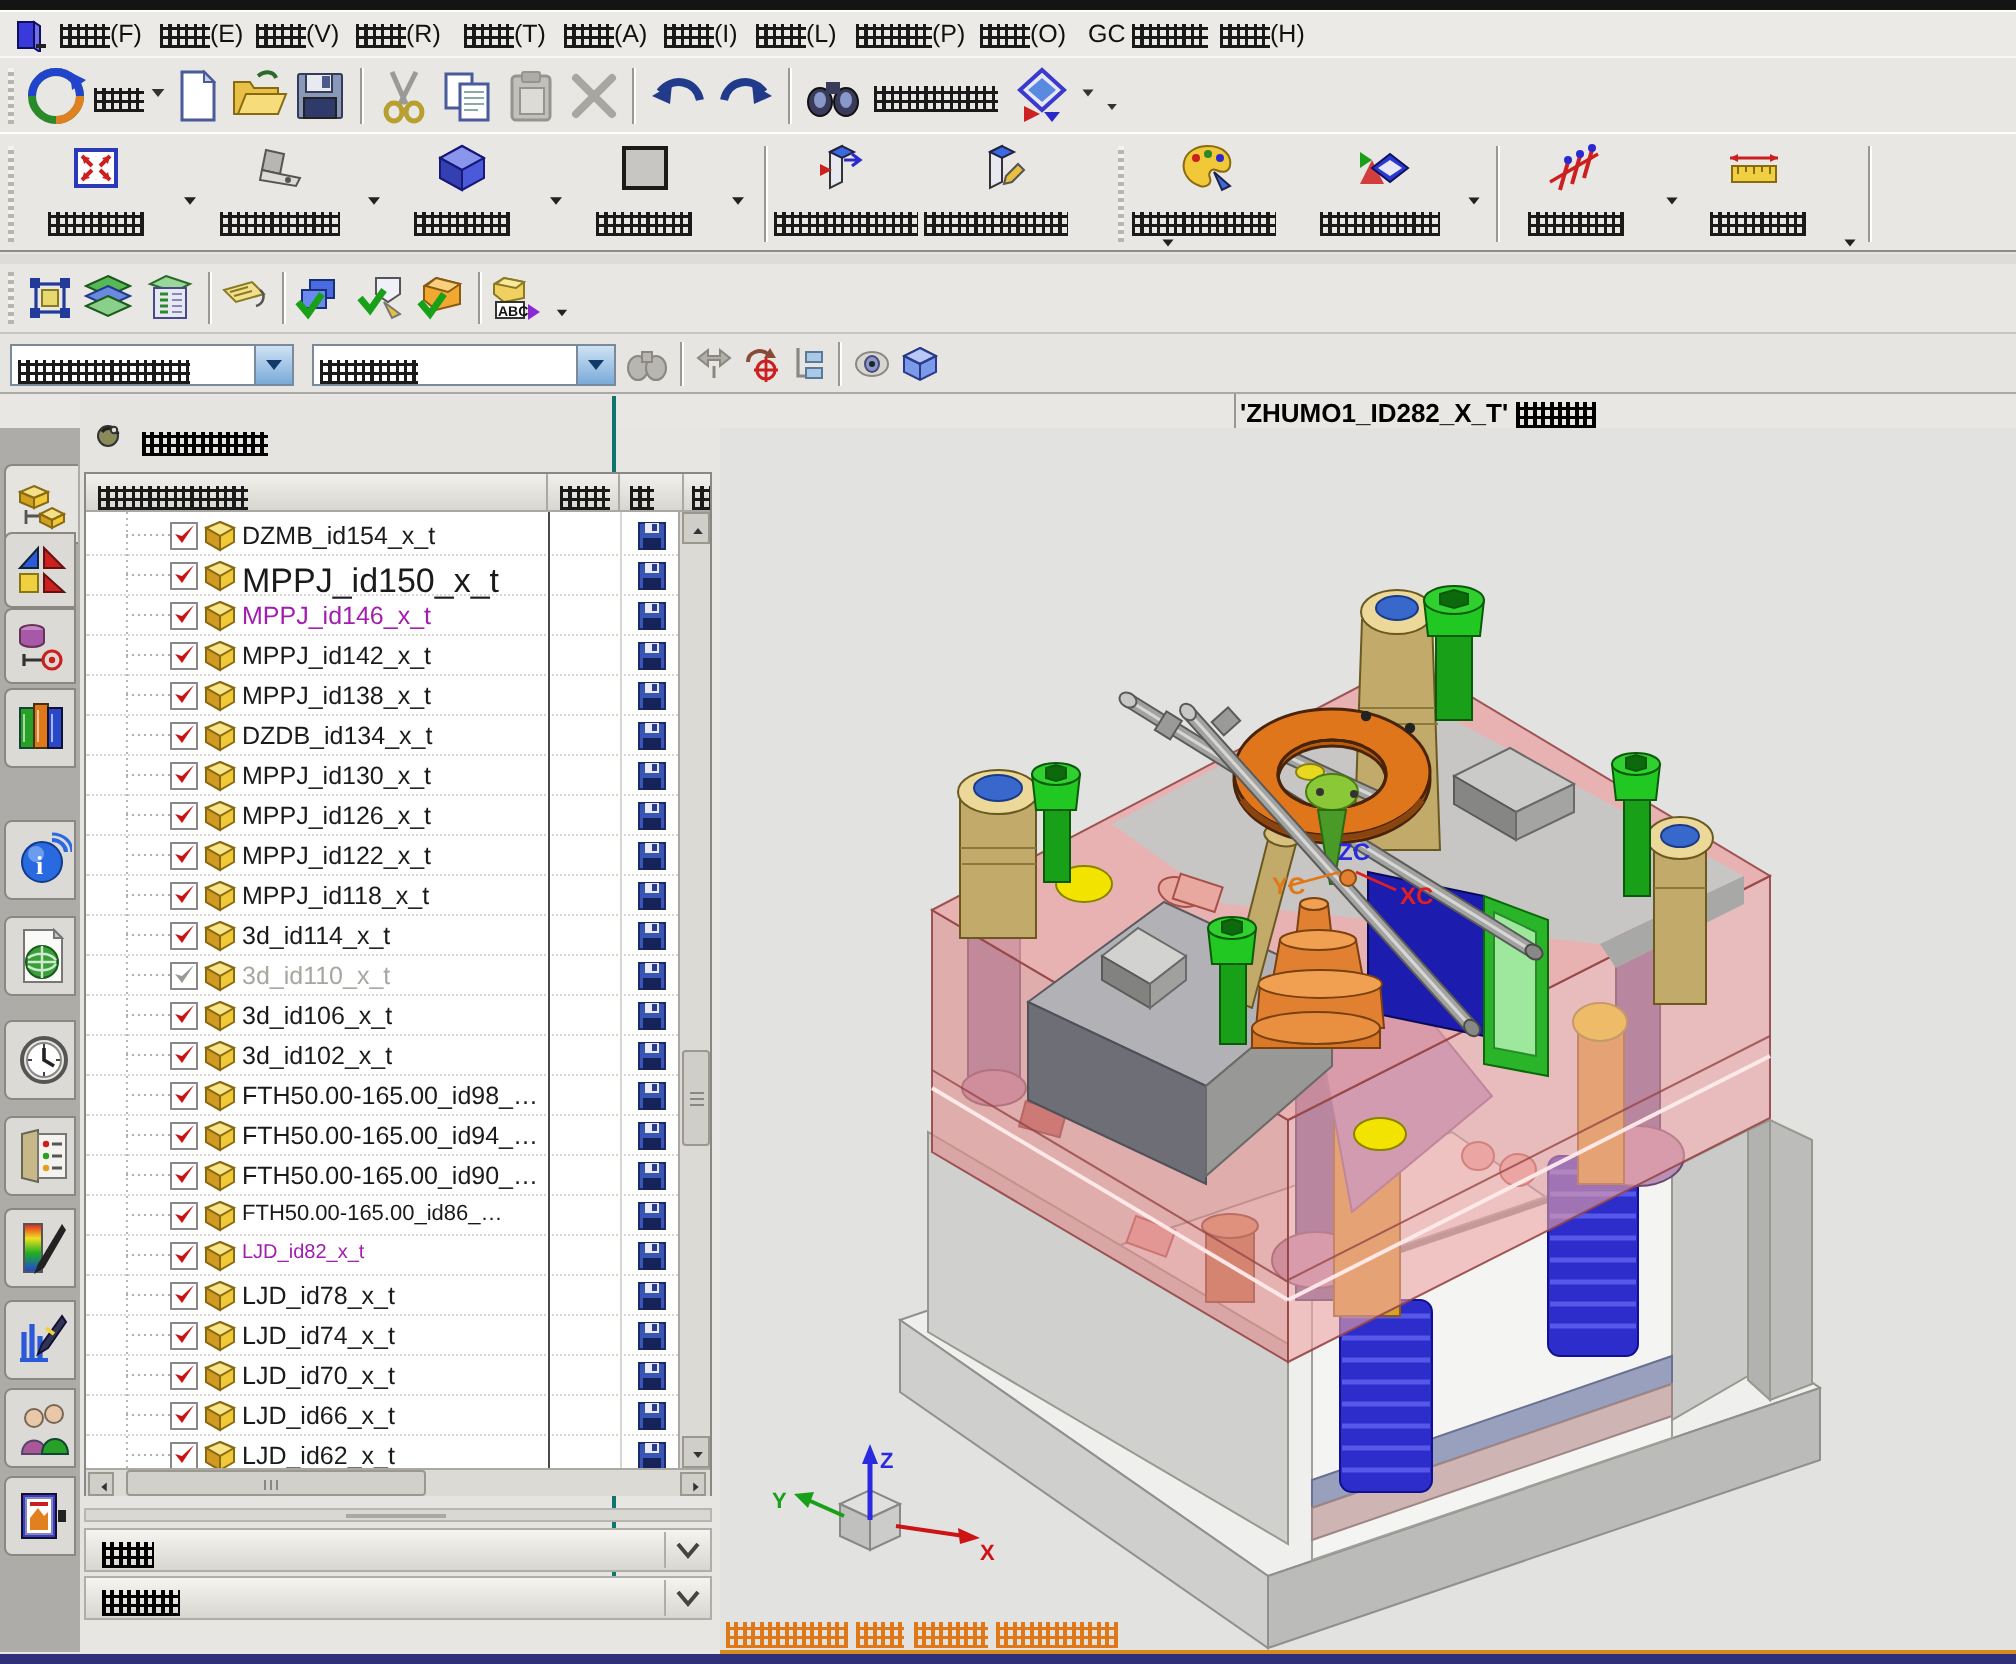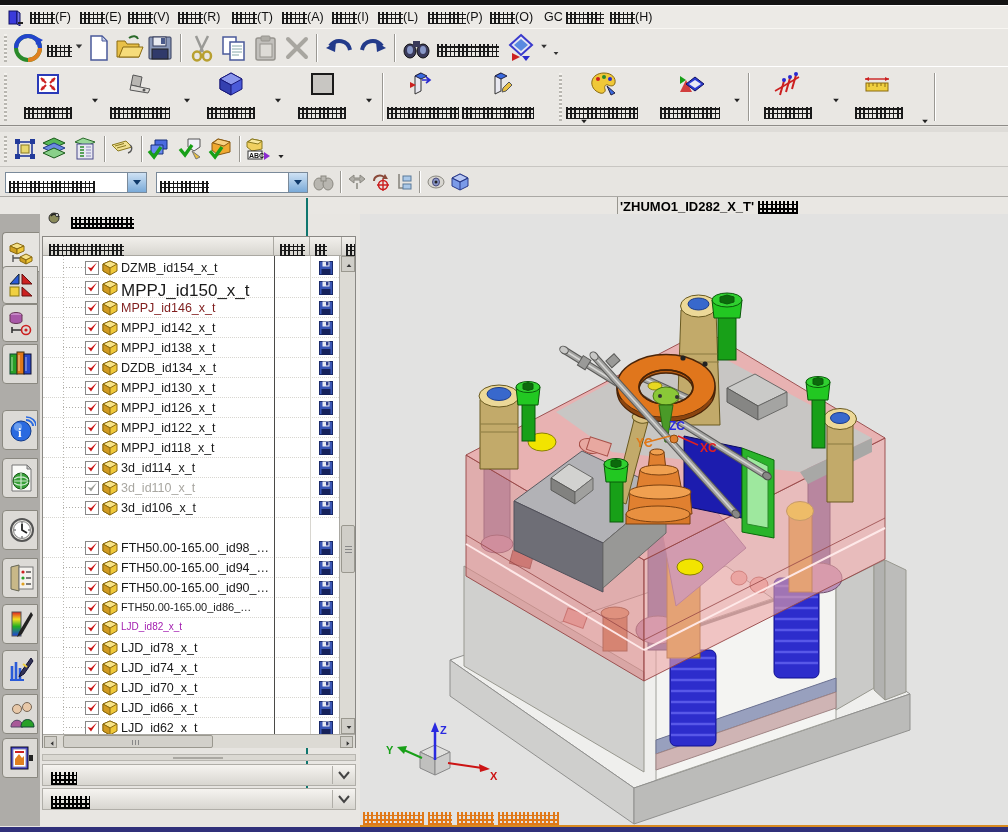--- a/index.html
+++ b/index.html
@@ -502,21 +502,21 @@
           <div class="abs" style="left:20px;top:9px;width:22px;height:1px;background:repeating-linear-gradient(90deg,#b0aea8 0 1px,transparent 1px 3px)"></div>
           <svg class="abs" style="left:42px;top:3px" width="14" height="14" viewBox="0 0 14 14">
             <rect x="0.5" y="0.5" width="13" height="13" fill="#fff" stroke="#888"></rect>
             <path d="M2.5 6 L6 10.5 L12 1.5 L6 7 Z" fill="#cc1414"></path>
           </svg>
           <svg class="abs" style="left:59px;top:2px" width="17" height="16" viewBox="0 0 17 16">
             <path d="M8 1 L15 4 L15 11 L8 15 L1 11 L1 4 Z" fill="#f0c838" stroke="#8a6a10"></path>
             <path d="M8 1 L15 4 L8 8 L1 4 Z" fill="#f8e488" stroke="#8a6a10"></path>
             <path d="M8 8 L8 15 L1 11 L1 4 Z" fill="#d09a20" stroke="#8a6a10"></path>
           </svg>
-          <div class="abs" style="left:78px;top:3px;font-size:12.5px;color:#7f1d1d;white-space:nowrap">MPPJ_id146_x_t</div>
+          <div class="abs" style="left:78px;top:3px;font-size:12.5px;color:#a21caf;white-space:nowrap">MPPJ_id146_x_t</div>
           <svg class="abs" style="left:276px;top:3px" width="14" height="14" viewBox="0 0 14 14">
             <rect x="0.5" y="0.5" width="13" height="13" fill="#3a56b4" stroke="#1a2a6a"></rect>
             <rect x="3.5" y="0.5" width="7" height="5" fill="#e8eaf2"></rect>
             <rect x="7" y="1" width="2.5" height="3.5" fill="#2a3a8a"></rect>
             <rect x="2.5" y="8" width="9" height="6" fill="#16225a"></rect>
           </svg>
         </div>
     <div class="abs" style="left:0;top:119px;width:296px;height:20px;border-bottom:1px dotted #d8d6d0">
           <div class="abs" style="left:20px;top:9px;width:22px;height:1px;background:repeating-linear-gradient(90deg,#b0aea8 0 1px,transparent 1px 3px)"></div>
           <svg class="abs" style="left:42px;top:3px" width="14" height="14" viewBox="0 0 14 14">
@@ -693,20 +693,39 @@
           <svg class="abs" style="left:42px;top:3px" width="14" height="14" viewBox="0 0 14 14">
             <rect x="0.5" y="0.5" width="13" height="13" fill="#fff" stroke="#888"></rect>
             <path d="M2.5 6 L6 10.5 L12 1.5 L6 7 Z" fill="#cc1414"></path>
           </svg>
           <svg class="abs" style="left:59px;top:2px" width="17" height="16" viewBox="0 0 17 16">
             <path d="M8 1 L15 4 L15 11 L8 15 L1 11 L1 4 Z" fill="#f0c838" stroke="#8a6a10"></path>
             <path d="M8 1 L15 4 L8 8 L1 4 Z" fill="#f8e488" stroke="#8a6a10"></path>
             <path d="M8 8 L8 15 L1 11 L1 4 Z" fill="#d09a20" stroke="#8a6a10"></path>
           </svg>
           <div class="abs" style="left:78px;top:3px;font-size:12.5px;color:#1a1a1a;white-space:nowrap">3d_id106_x_t</div>
+          <svg class="abs" style="left:276px;top:3px" width="14" height="14" viewBox="0 0 14 14">
+            <rect x="0.5" y="0.5" width="13" height="13" fill="#3a56b4" stroke="#1a2a6a"></rect>
+            <rect x="3.5" y="0.5" width="7" height="5" fill="#e8eaf2"></rect>
+            <rect x="7" y="1" width="2.5" height="3.5" fill="#2a3a8a"></rect>
+            <rect x="2.5" y="8" width="9" height="6" fill="#16225a"></rect>
+          </svg>
+        </div>
+    <div class="abs" style="left:0;top:319px;width:296px;height:20px;border-bottom:1px dotted #d8d6d0">
+          <div class="abs" style="left:20px;top:9px;width:22px;height:1px;background:repeating-linear-gradient(90deg,#b0aea8 0 1px,transparent 1px 3px)"></div>
+          <svg class="abs" style="left:42px;top:3px" width="14" height="14" viewBox="0 0 14 14">
+            <rect x="0.5" y="0.5" width="13" height="13" fill="#fff" stroke="#888"></rect>
+            <path d="M2.5 6 L6 10.5 L12 1.5 L6 7 Z" fill="#cc1414"></path>
+          </svg>
+          <svg class="abs" style="left:59px;top:2px" width="17" height="16" viewBox="0 0 17 16">
+            <path d="M8 1 L15 4 L15 11 L8 15 L1 11 L1 4 Z" fill="#f0c838" stroke="#8a6a10"></path>
+            <path d="M8 1 L15 4 L8 8 L1 4 Z" fill="#f8e488" stroke="#8a6a10"></path>
+            <path d="M8 8 L8 15 L1 11 L1 4 Z" fill="#d09a20" stroke="#8a6a10"></path>
+          </svg>
+          <div class="abs" style="left:78px;top:3px;font-size:12.5px;color:#1a1a1a;white-space:nowrap">3d_id102_x_t</div>
           <svg class="abs" style="left:276px;top:3px" width="14" height="14" viewBox="0 0 14 14">
             <rect x="0.5" y="0.5" width="13" height="13" fill="#3a56b4" stroke="#1a2a6a"></rect>
             <rect x="3.5" y="0.5" width="7" height="5" fill="#e8eaf2"></rect>
             <rect x="7" y="1" width="2.5" height="3.5" fill="#2a3a8a"></rect>
             <rect x="2.5" y="8" width="9" height="6" fill="#16225a"></rect>
           </svg>
         </div>
     <div class="abs" style="left:0;top:339px;width:296px;height:20px;border-bottom:1px dotted #d8d6d0">
           <div class="abs" style="left:20px;top:9px;width:22px;height:1px;background:repeating-linear-gradient(90deg,#b0aea8 0 1px,transparent 1px 3px)"></div>
           <svg class="abs" style="left:42px;top:3px" width="14" height="14" viewBox="0 0 14 14">

